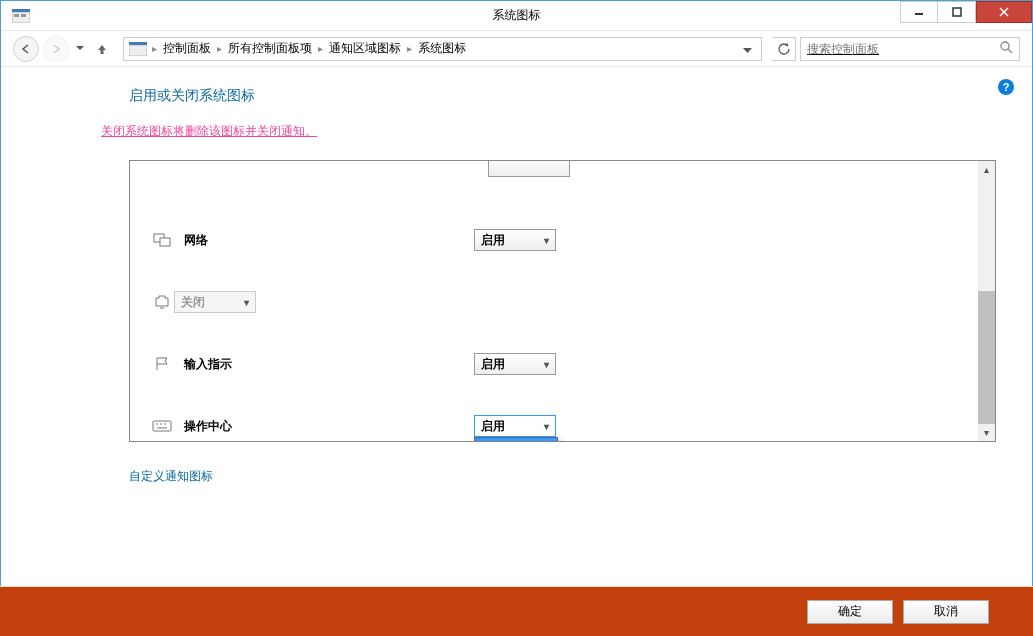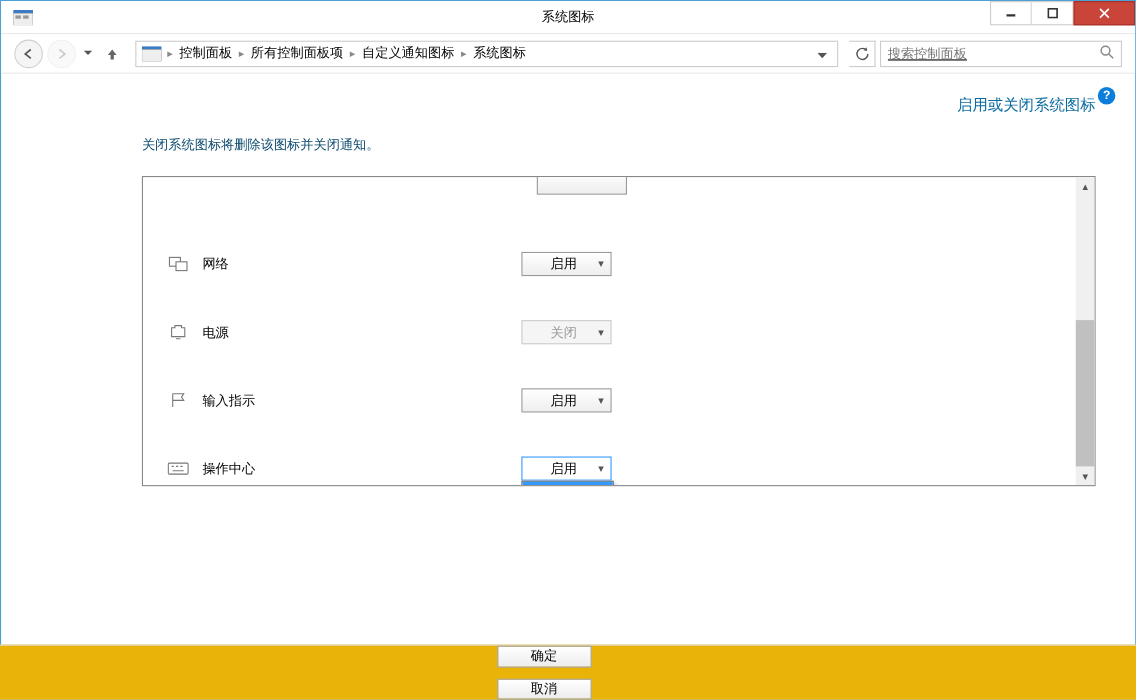--- a/index.html
+++ b/index.html
@@ -25,50 +25,50 @@
     .crumb { cursor: pointer; font-family: Liberation Serif, serif; }
     .crumb-sep { color: #888; font-size: 10px; }
     .addr-drop { color: #555; cursor: pointer; padding: 0 5px 0 10px; }
     .refresh-btn { width: 24px; height: 24px; border: 1px solid #ccc; border-left: none; display: flex; align-items: center; justify-content: center; cursor: pointer; color: #555; }
     .search-box { width: 220px; height: 24px; border: 1px solid #ccc; display: flex; align-items: center; padding: 0 6px; text-decoration: underline; }
     .search-input { flex: 1; border: none; outline: none; color: #888; background: transparent; }
     .search-icon { color: #888; cursor: pointer; }
     
     .content { position: relative; padding: 20px 36px 0 36px; height: calc(100% - 30px - 36px - 50px); }
     .help-icon { position: absolute; top: 12px; right: 18px; width: 16px; height: 16px; border-radius: 50%; background: #0b7dda; color: #fff; display: flex; align-items: center; justify-content: center; font-size: 11px; font-weight: bold; cursor: pointer; }
-    .page-title { color: #0b6ba0; font-size: 14px; margin-bottom: 18px; margin-left: 92px; text-align: right; }
-    .page-desc { color: #0c4a6e; margin-bottom: 20px; margin-left: 92px; }
+    .page-title { color: #0b6ba0; font-size: 14px; margin-bottom: 18px; margin-left: 92px; }
+    .page-desc { color: #ec4899; margin-bottom: 20px; margin-left: 64px; text-decoration: underline; }
     
     .list-container { margin-left: 92px; margin-right: 0; border: 1px solid #888; height: 282px; position: relative; overflow: hidden; }
     .list-scroll { position: absolute; right: 0; top: 0; width: 17px; height: 100%; background: #f0f0f0; display: flex; flex-direction: column; }
     .scroll-btn { height: 17px; display: flex; align-items: center; justify-content: center; color: #555; cursor: pointer; font-size: 10px; }
     .scroll-track { flex: 1; position: relative; }
     .scroll-thumb { position: absolute; left: 0; width: 100%; background: #c0c0c0; top: 46%; height: 54%; cursor: pointer; }
     
-    .list-body { padding: 10px 20px 0 20px; margin-right: 31px; height: 100%; }
+    .list-body { padding: 10px 20px 0 20px; margin-right: 31px; height: 100%; font-weight: bold; }
     .partial-top { display: flex; align-items: center; justify-content: flex-end; height: 8px; margin-bottom: 30px; position: relative; }
     .partial-select { position: absolute; left: 338px; top: -16px; width: 82px; height: 22px; border: 1px solid #999; background: linear-gradient(#fff,#eee); }
     
     .row { display: flex; align-items: center; height: 62px; }
     .row-icon { width: 24px; display: flex; align-items: center; justify-content: center; color: #666; }
     .row-label { width: 300px; padding-left: 10px; }
-    .row-select { width: 82px; height: 22px; border: 1px solid #999; background: linear-gradient(#fff,#eee); display: flex; align-items: center; padding: 0 6px; cursor: pointer; position: relative; text-align: center; }
+    .row-select { width: 82px; height: 22px; border: 1px solid #999; background: linear-gradient(#fff,#eee); display: flex; align-items: center; padding: 0 6px; cursor: pointer; position: relative; }
     .row-select.disabled { color: #999; background: #f5f5f5; border-color: #ccc; }
     .row-select.open { border-color: #3399ff; background: #fff; }
     .select-val { flex: 1; }
     .select-arrow { color: #555; font-size: 10px; }
     
     .dropdown-popup { position: absolute; left: -1px; top: 21px; width: 84px; border: 1px solid #666; background: #fff; box-shadow: 3px 3px 4px rgba(0,0,0,.25); z-index: 10; }
     .dd-opt { padding: 2px 6px; cursor: pointer; }
     .dd-opt.selected { background: #3399ff; color: #fff; }
     
     .links { margin-left: 92px; margin-top: 26px; display: flex; flex-direction: column; gap: 16px; }
     .link { color: #0b6ba0; cursor: pointer; }
     
-    .bottom-bar { position: absolute; bottom: 0; left: 0; right: 0; height: 50px; background: #eab308; border-top: 1px solid #ddd; display: flex; align-items: center; justify-content: flex-end; padding-right: 44px; gap: 10px; flex-direction: column; }
+    .bottom-bar { position: absolute; bottom: 0; left: 0; right: 0; height: 50px; background: #c2410c; border-top: 1px solid #ddd; display: flex; align-items: center; justify-content: flex-end; padding-right: 44px; gap: 10px; }
     .btn { width: 86px; height: 24px; border: 1px solid #aaa; background: linear-gradient(#fff,#ececec); display: flex; align-items: center; justify-content: center; cursor: pointer; }
   </style>
 </head>
 <body>
 
 <div class="titlebar">
   <div class="titlebar-icon">
     <svg width="18" height="14" viewBox="0 0 18 14">
         <rect x="0" y="0" width="18" height="3" fill="#3a7bc8"></rect>
         <rect x="0" y="3" width="18" height="11" fill="#eee" stroke="#888" stroke-width=".5"></rect>
@@ -124,21 +124,21 @@
           <rect x="0" y="0" width="18" height="3" fill="#3a7bc8"></rect>
           <rect x="0" y="3" width="18" height="11" fill="#eee" stroke="#888" stroke-width=".5"></rect>
         </svg>
       </div>
     <div class="breadcrumb">
       <span class="crumb-sep">▸</span>
       <span class="crumb">控制面板</span>
       <span class="crumb-sep">▸</span>
       <span class="crumb">所有控制面板项</span>
       <span class="crumb-sep">▸</span>
-      <span class="crumb">自定义通知图标</span>
+      <span class="crumb">通知区域图标</span>
       <span class="crumb-sep">▸</span>
       <span class="crumb">系统图标</span>
     </div>
     <span class="addr-drop"><svg width="9" height="5">
           <path d="M0 0 L4.5 5 L9 0" fill="#555"></path>
         </svg></span>
   </div>
   <div class="refresh-btn">
       <svg width="14" height="14" viewBox="0 0 14 14">
         <path d="M11 4 A5 5 0 1 0 12 7" fill="none" stroke="#555" stroke-width="1.3"></path>
@@ -178,21 +178,20 @@
           <span class="select-arrow">▾</span>
         </div>
       </div>
 
       <div class="row">
         <div class="row-icon">
             <svg width="18" height="16">
               <path d="M3 4 L6 4 L6 2 L12 2 L12 4 L15 4 L15 12 L3 12 Z M7 14 L11 14" fill="none" stroke="#777" stroke-width="1"></path>
             </svg>
           </div>
-        <div class="row-label">电源</div>
         <div class="row-select disabled">
           <span class="select-val">关闭</span>
           <span class="select-arrow">▾</span>
         </div>
       </div>
 
       <div class="row">
         <div class="row-icon">
             <svg width="18" height="16">
               <path d="M4 2 L4 14 M4 2 L14 2 L12 5 L14 8 L4 8" fill="none" stroke="#777" stroke-width="1"></path>
@@ -230,19 +229,20 @@
     <div class="list-scroll">
       <div class="scroll-btn">▴</div>
       <div class="scroll-track">
         <div class="scroll-thumb"></div>
       </div>
       <div class="scroll-btn">▾</div>
     </div>
   </div>
 
   <div class="links">
+    <span class="link">自定义通知图标</span>
   </div>
 </div>
 
 <div class="bottom-bar">
   <div class="btn">确定</div>
   <div class="btn">取消</div>
 </div>
 
 </body></html>

